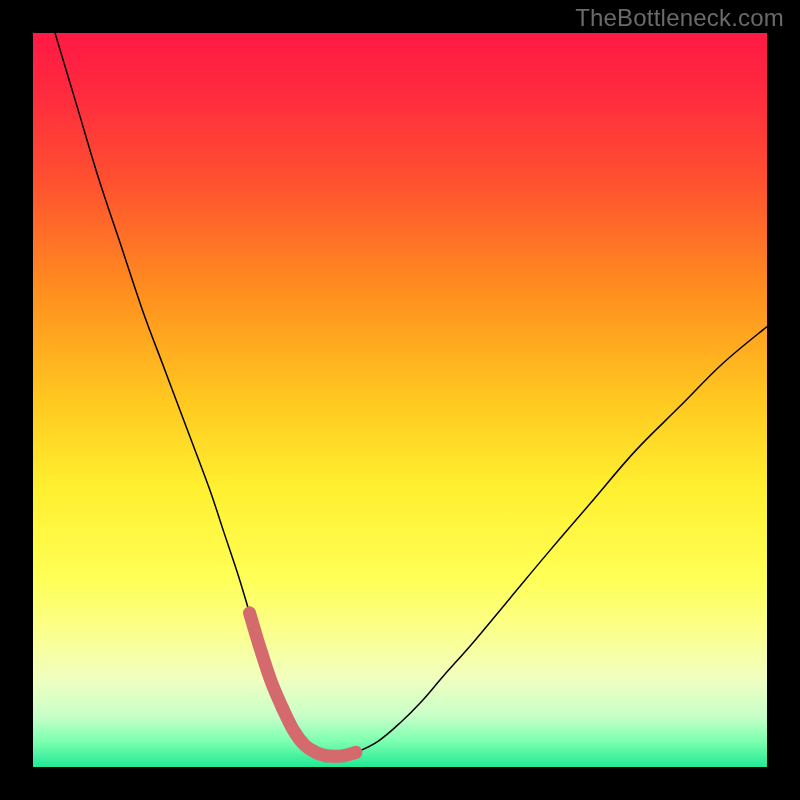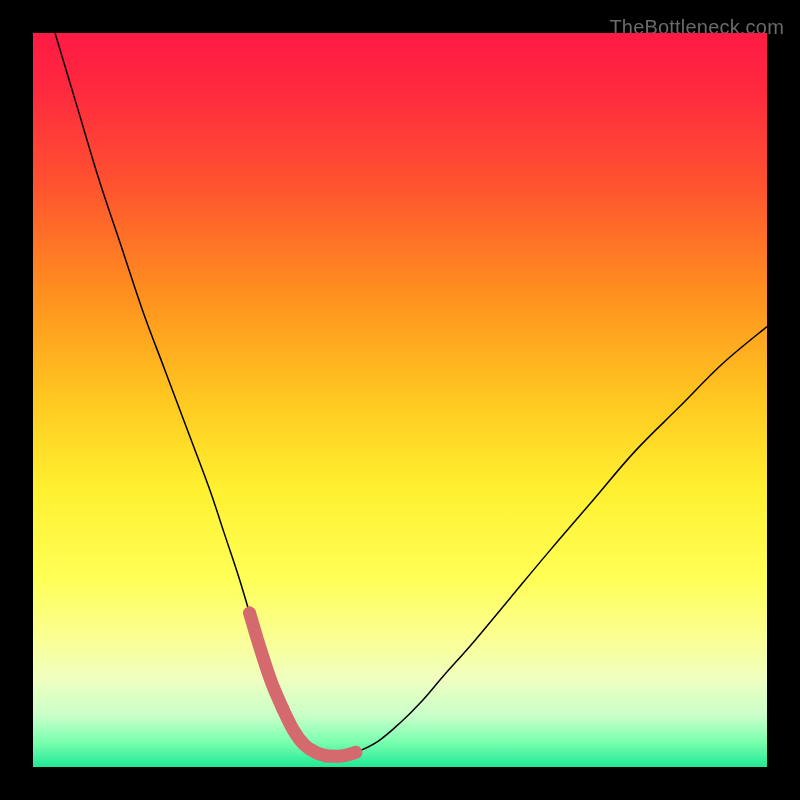--- a/index.html
+++ b/index.html
@@ -15,24 +15,23 @@
     position: absolute;
     left: 0; top: 0;
     width: 800px; height: 800px;
     background: #000;
   }
   .watermark {
     position: absolute;
     top: 4px;
     right: 16px;
     color: #6a6a6a;
-    font-size: 20px;
+    font-size: 24px;
     font-weight: 500;
     letter-spacing: 0.2px;
-    margin-top: 12px;
   }
   svg {
     position: absolute;
     left: 33px;
     top: 33px;
     width: 734px;
     height: 734px;
     display: block;
   }
   .curve {

